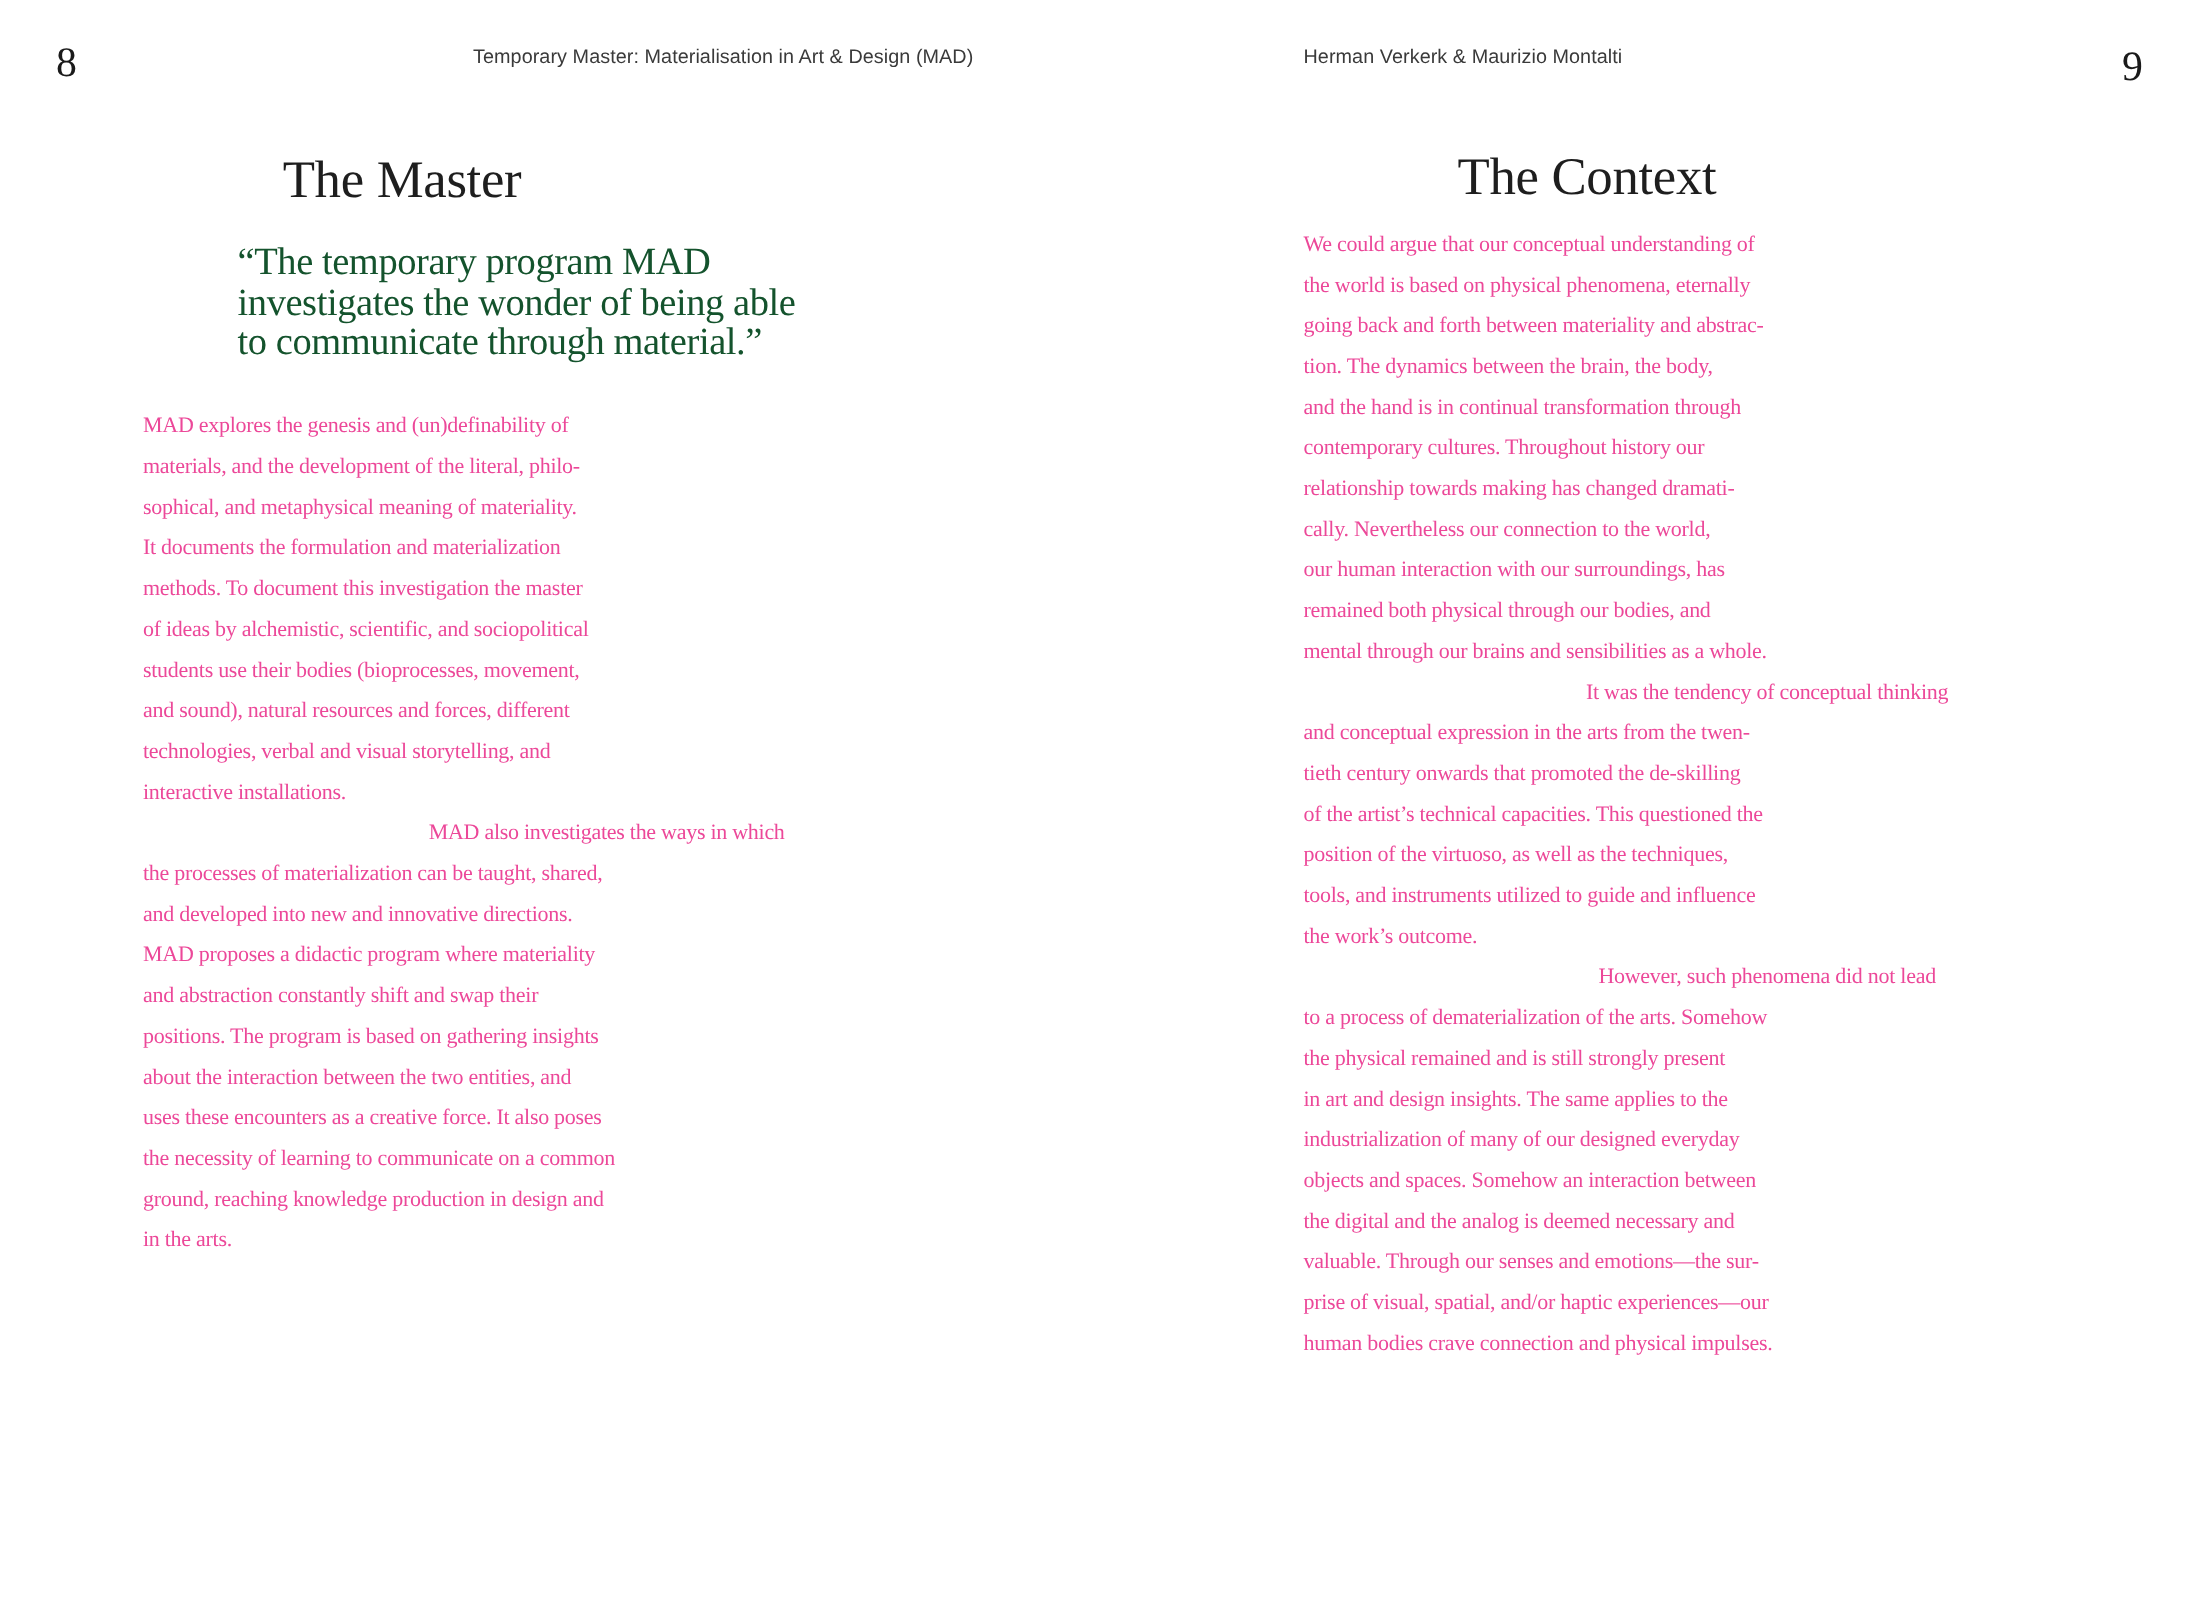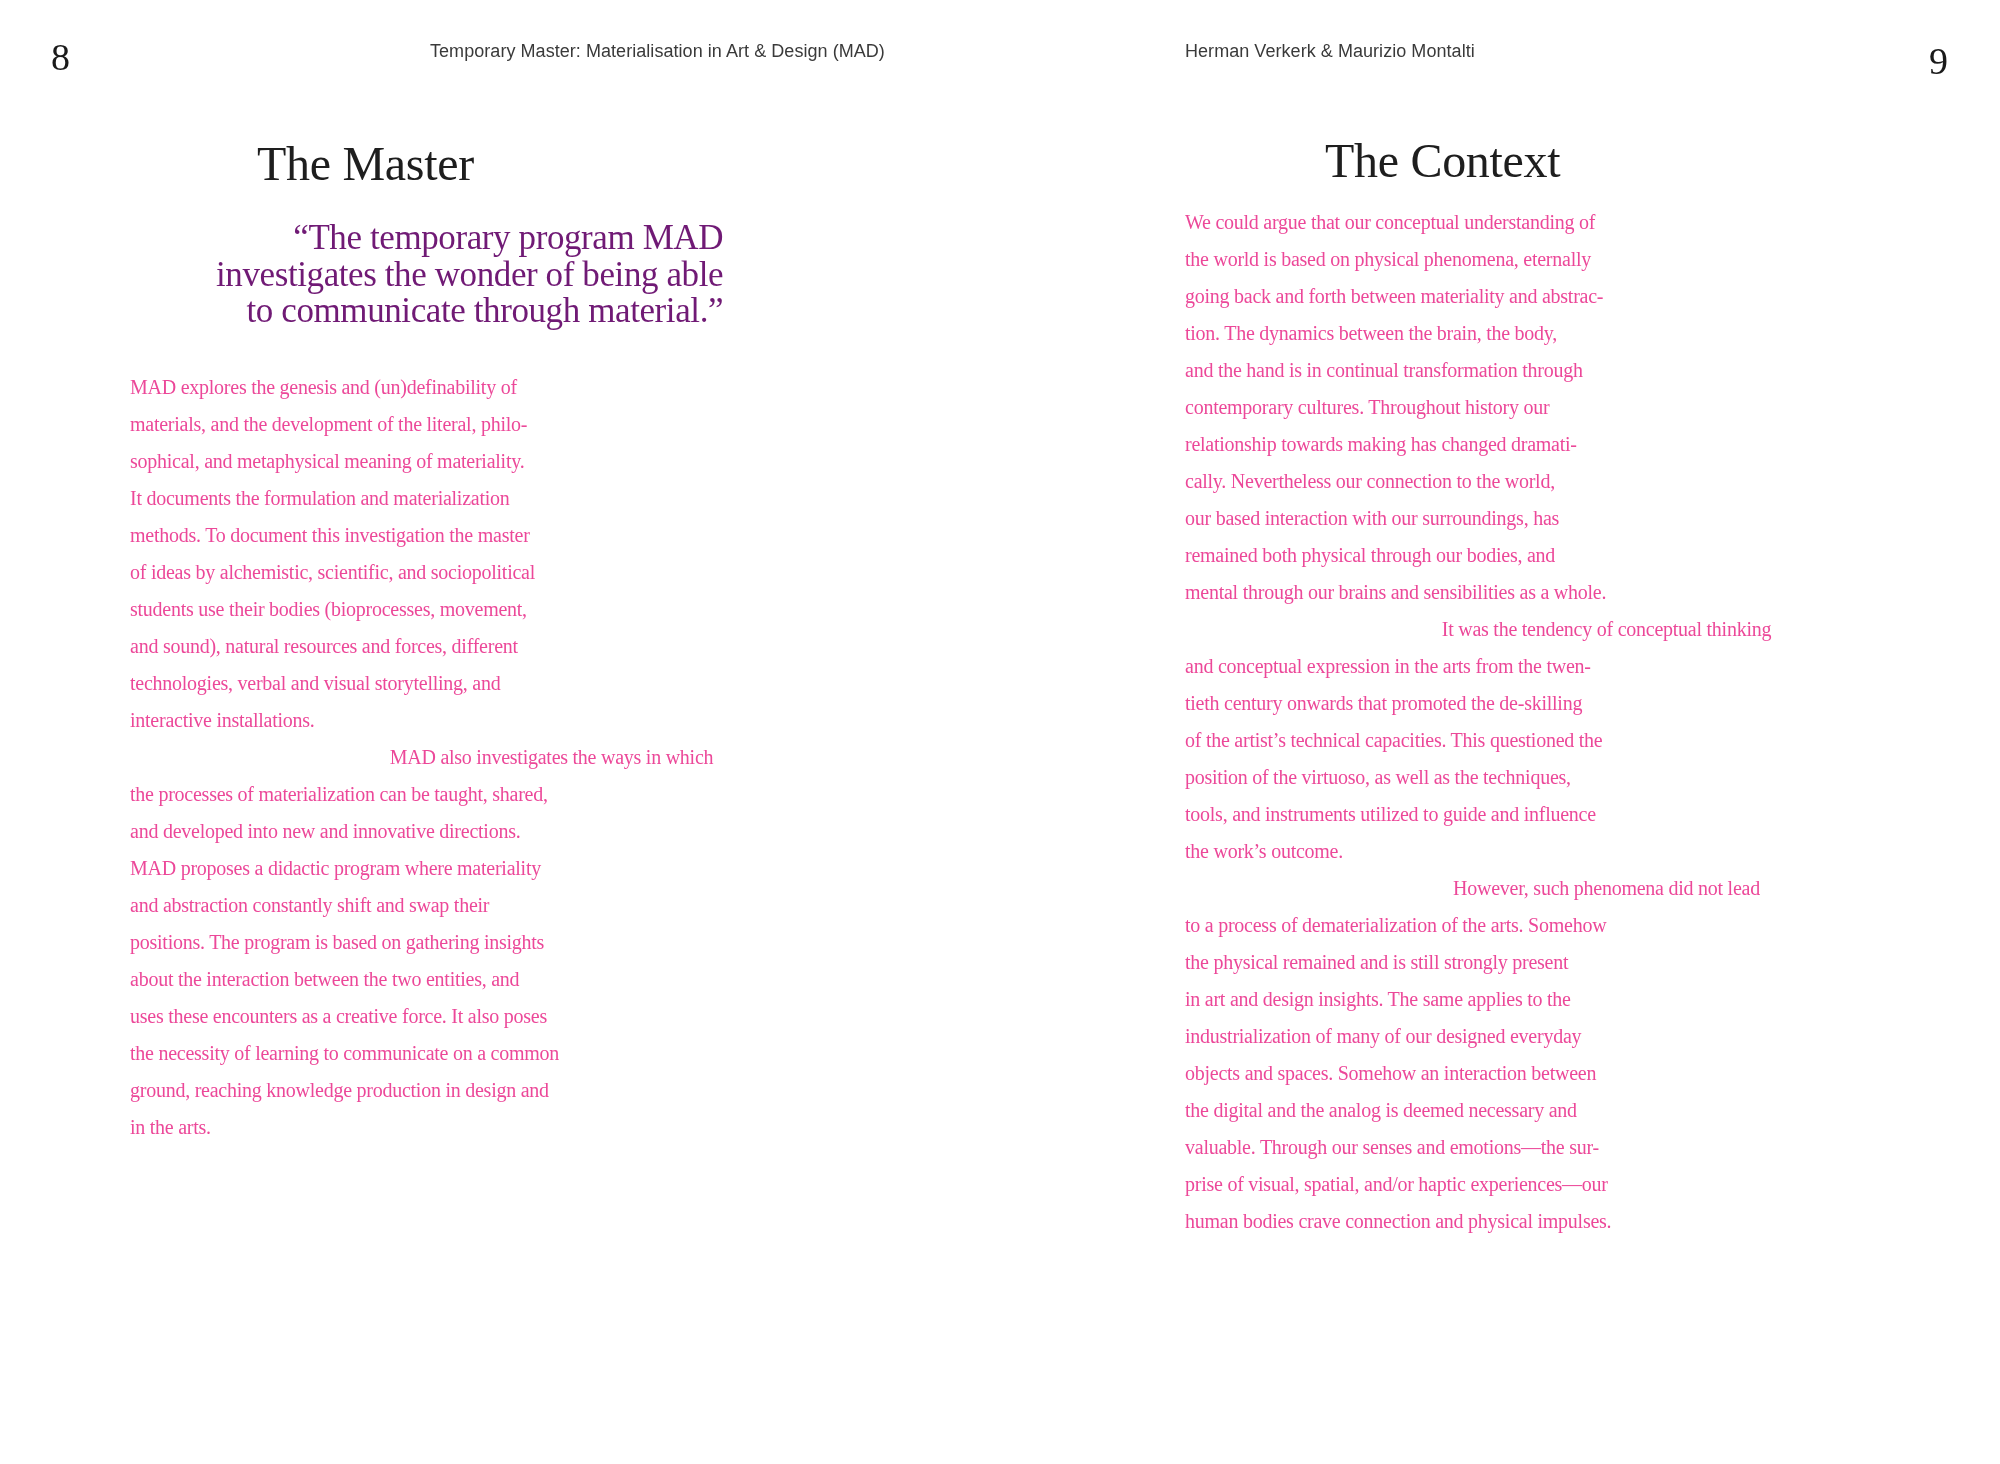--- a/index.html
+++ b/index.html
@@ -67,22 +67,21 @@
   .section-title.context { left: 325px; top: 133px; }
 
   .pull-quote {
     position: absolute;
     left: 216px;
     top: 220px;
     margin: 0;
     font-size: 35px;
     line-height: 36.5px;
     letter-spacing: -0.4px;
-    color: #701a75;
-    text-align: right;
+    color: #14532d;
   }
   .pull-quote .line { display: block; white-space: nowrap; }
 
   .body-text {
     position: absolute;
     margin: 0;
     font-size: 20px;
     line-height: 37px;
     letter-spacing: -0.25px;
     color: #ec4899;
@@ -146,21 +145,21 @@
 
     <div class="body-text right" id="right-body">
         <span class="line">We could argue that our conceptual understanding of</span>
         <span class="line">the world is based on physical phenomena, eternally</span>
         <span class="line">going back and forth between materiality and abstrac-</span>
         <span class="line">tion. The dynamics between the brain, the body,</span>
         <span class="line">and the hand is in continual transformation through</span>
         <span class="line">contemporary cultures. Throughout history our</span>
         <span class="line">relationship towards making has changed dramati-</span>
         <span class="line">cally. Nevertheless our connection to the world,</span>
-        <span class="line">our based interaction with our surroundings, has</span>
+        <span class="line">our human interaction with our surroundings, has</span>
         <span class="line">remained both physical through our bodies, and</span>
         <span class="line">mental through our brains and sensibilities as a whole.</span>
         <span class="line indent">It was the tendency of conceptual thinking</span>
         <span class="line">and conceptual expression in the arts from the twen-</span>
         <span class="line">tieth century onwards that promoted the de-skilling</span>
         <span class="line">of the artist’s technical capacities. This questioned the</span>
         <span class="line">position of the virtuoso, as well as the techniques,</span>
         <span class="line">tools, and instruments utilized to guide and influence</span>
         <span class="line">the work’s outcome.</span>
         <span class="line indent">However, such phenomena did not lead</span>

